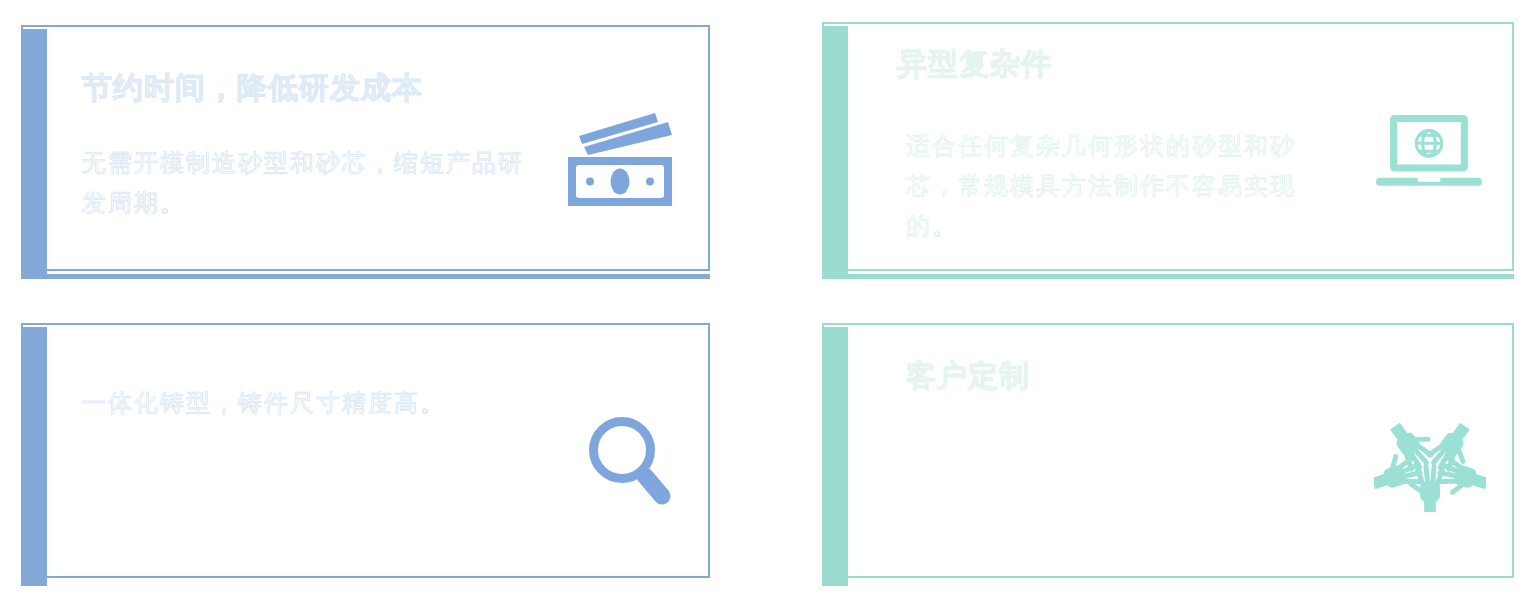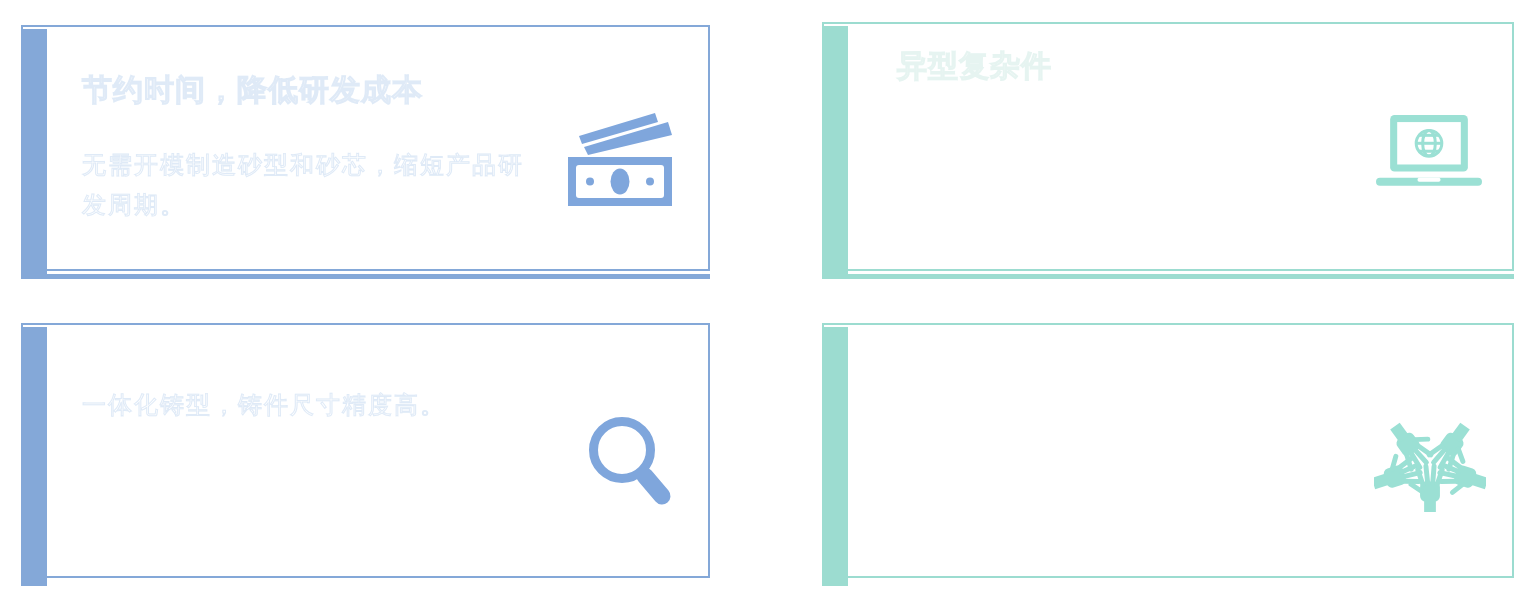--- a/index.html
+++ b/index.html
@@ -1,19 +1,19 @@
 <!DOCTYPE html>
 <html><head>
 <meta charset="utf-8">
 <style>
   * { margin:0; padding:0; box-sizing:border-box; }
   html,body { background:#ffffff; }
   .canvas {
     position:relative; width:1539px; height:603px; background:#ffffff; overflow:hidden;
-    font-family:Liberation Serif, serif;
+    font-family:Liberation Mono, monospace;
   }
   .card { position:absolute; }
   .panel { position:absolute; left:0; right:0; top:0; bottom:8px; background:#fff; border:2px solid; }
   .card.blue .panel { border-color:#84a8d8; }
   .card.teal .panel { border-color:#9cdcd0; }
   .leftbar { position:absolute; left:0; top:4px; bottom:0; width:26px; }
   .card.blue .leftbar { background:#84a8d8; }
   .card.teal .leftbar { background:#9cdcd0; }
   .bottombar { position:absolute; left:0; right:0; bottom:0; height:5px; }
   .card.blue .bottombar { background:#84a8d8; }
@@ -71,20 +71,21 @@
         </svg>
       </span>
     </div>
     <div class="leftbar"></div>
     <div class="bottombar"></div>
   </div>
 
   <div class="card teal c2">
     <div class="panel">
       <div class="title glitch">异型复杂件</div>
+      <div class="body">适合任何复杂几何形状的砂型和砂芯，常规模具方法制作不容易实现的。</div>
       <span class="icon">
         <svg width="106" height="78" viewBox="0 0 120 86" xmlns="http://www.w3.org/2000/svg">
           <rect x="16" y="0" width="88" height="64" rx="5" fill="#9be0d4"></rect>
           <rect x="24" y="8" width="72" height="48" fill="#ffffff"></rect>
           <g stroke="#9be0d4" stroke-width="3.4" fill="none">
             <circle cx="60" cy="32" r="14.5"></circle>
             <ellipse cx="60" cy="32" rx="7.2" ry="14.5"></ellipse>
             <line x1="45.5" y1="32" x2="74.5" y2="32"></line>
             <line x1="48" y1="23" x2="72" y2="23"></line>
             <line x1="48" y1="41" x2="72" y2="41"></line>
@@ -106,20 +107,21 @@
           <circle cx="40" cy="37" r="28.5" fill="none" stroke="#7fa6dc" stroke-width="9"></circle>
           <line x1="63" y1="63" x2="80" y2="83" stroke="#7fa6dc" stroke-width="17" stroke-linecap="round"></line>
         </svg>
       </span>
     </div>
     <div class="leftbar"></div>
   </div>
 
   <div class="card teal c4">
     <div class="panel">
+      <div class="title">客户定制</div>
       <span class="icon">
         <svg width="112" height="115" viewBox="0 0 124 124" xmlns="http://www.w3.org/2000/svg">
           <defs>
             <g id="hand" stroke="#9be0d4" fill="#9be0d4">
               <rect x="-11" y="-4" width="22" height="22" rx="6" stroke="none"></rect>
               <rect x="-6.5" y="14" width="13" height="18" stroke="none"></rect>
               <line x1="-8" y1="-1" x2="-13.5" y2="-17" stroke-width="5.5" stroke-linecap="round"></line>
               <line x1="-2.5" y1="-2" x2="-4.5" y2="-21" stroke-width="5.5" stroke-linecap="round"></line>
               <line x1="3" y1="-2" x2="4.5" y2="-21" stroke-width="5.5" stroke-linecap="round"></line>
               <line x1="8" y1="-1" x2="13.5" y2="-17" stroke-width="5.5" stroke-linecap="round"></line>

